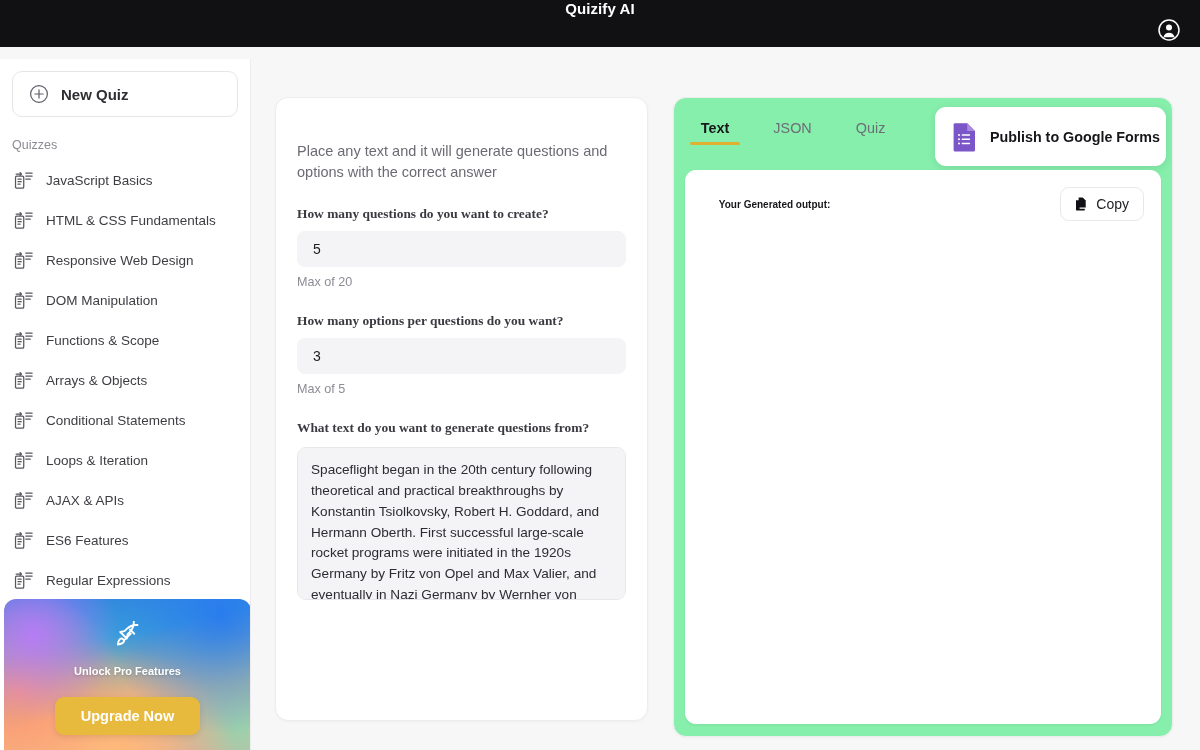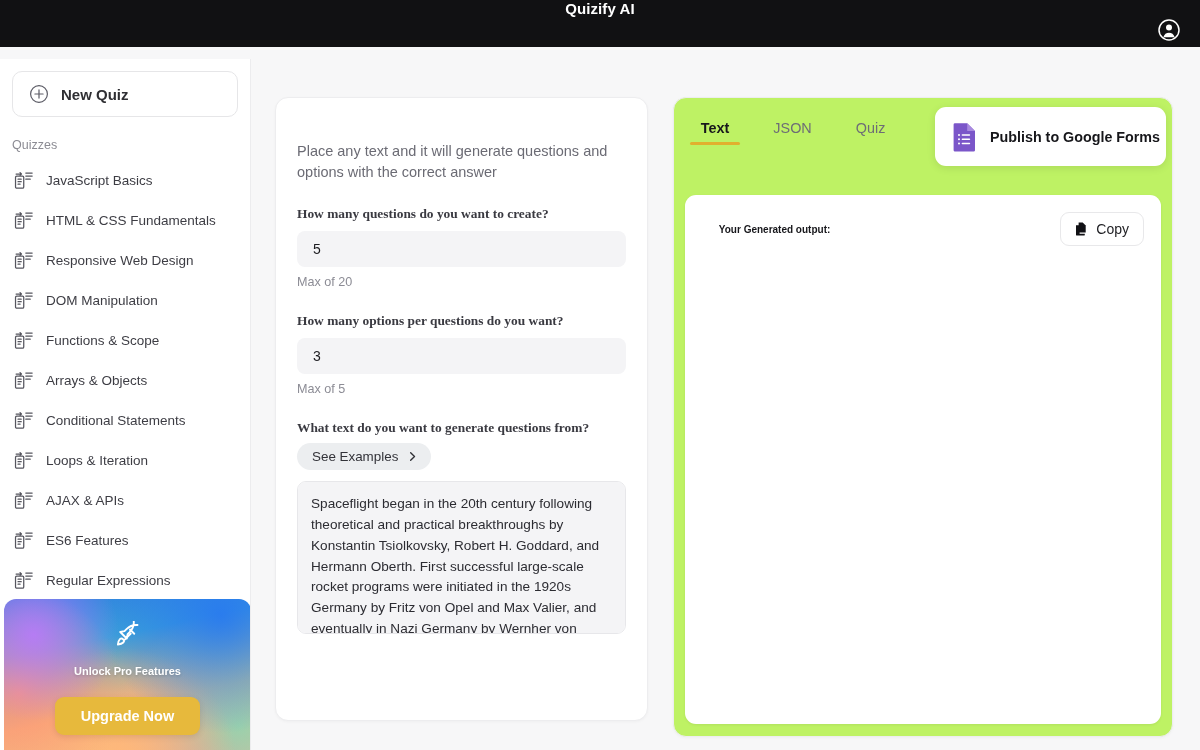--- a/index.html
+++ b/index.html
@@ -198,27 +198,26 @@
     resize: none;
     overflow-y: auto;
   }
   .textarea-box::-webkit-scrollbar { width: 7px; }
   .textarea-box::-webkit-scrollbar-thumb { background: #cfcfd4; border-radius: 4px; }
 
   
   .output-panel {
     width: 502px;
     height: 640px;
-    background: #bef264;
+    background: #86efac;
     border: 1px solid #ededef;
     border-radius: 13px;
     box-shadow: 0 1px 3px rgba(16,16,20,.035);
     display: flex; flex-direction: column;
     overflow: hidden;
-    gap: 25px;
   }
   .tabrow {
     height: 72px;
     display: flex; align-items: flex-start;
     padding: 22px 0 0 16px;
     position: relative;
   }
   .tab {
     padding: 0 11px 9px 11px;
     margin-right: 22px;
@@ -429,26 +428,20 @@
 
     <div class="field-label">How many questions do you want to create?</div>
     <input class="num-input" value="5" style="">
     <div class="hint">Max of 20</div>
 
     <div class="field-label">How many options per questions do you want?</div>
     <input class="num-input" value="3" style="">
     <div class="hint">Max of 5</div>
 
     <div class="field-label">What text do you want to generate questions from?</div>
-    <button class="examples-chip">
-      <span>See Examples</span>
-      <svg class="chev" viewBox="0 0 12 12">
-        <path d="M4 2l4.2 4L4 10" fill="none" stroke="#2f2f35" stroke-width="1.5" stroke-linecap="round" stroke-linejoin="round"></path>
-      </svg>
-    </button>
 
     <textarea class="textarea-box" style="">Spaceflight began in the 20th century following theoretical and practical breakthroughs by Konstantin Tsiolkovsky, Robert H. Goddard, and Hermann Oberth. First successful large-scale rocket programs were initiated in the 1920s Germany by Fritz von Opel and Max Valier, and eventually in Nazi Germany by Wernher von Braun.</textarea>
   </div>
 
   <div class="output-panel">
     <div class="tabrow">
         <button class="tab active">Text</button>
         <button class="tab">JSON</button>
         <button class="tab">Quiz</button>
         <button class="gforms-btn">

